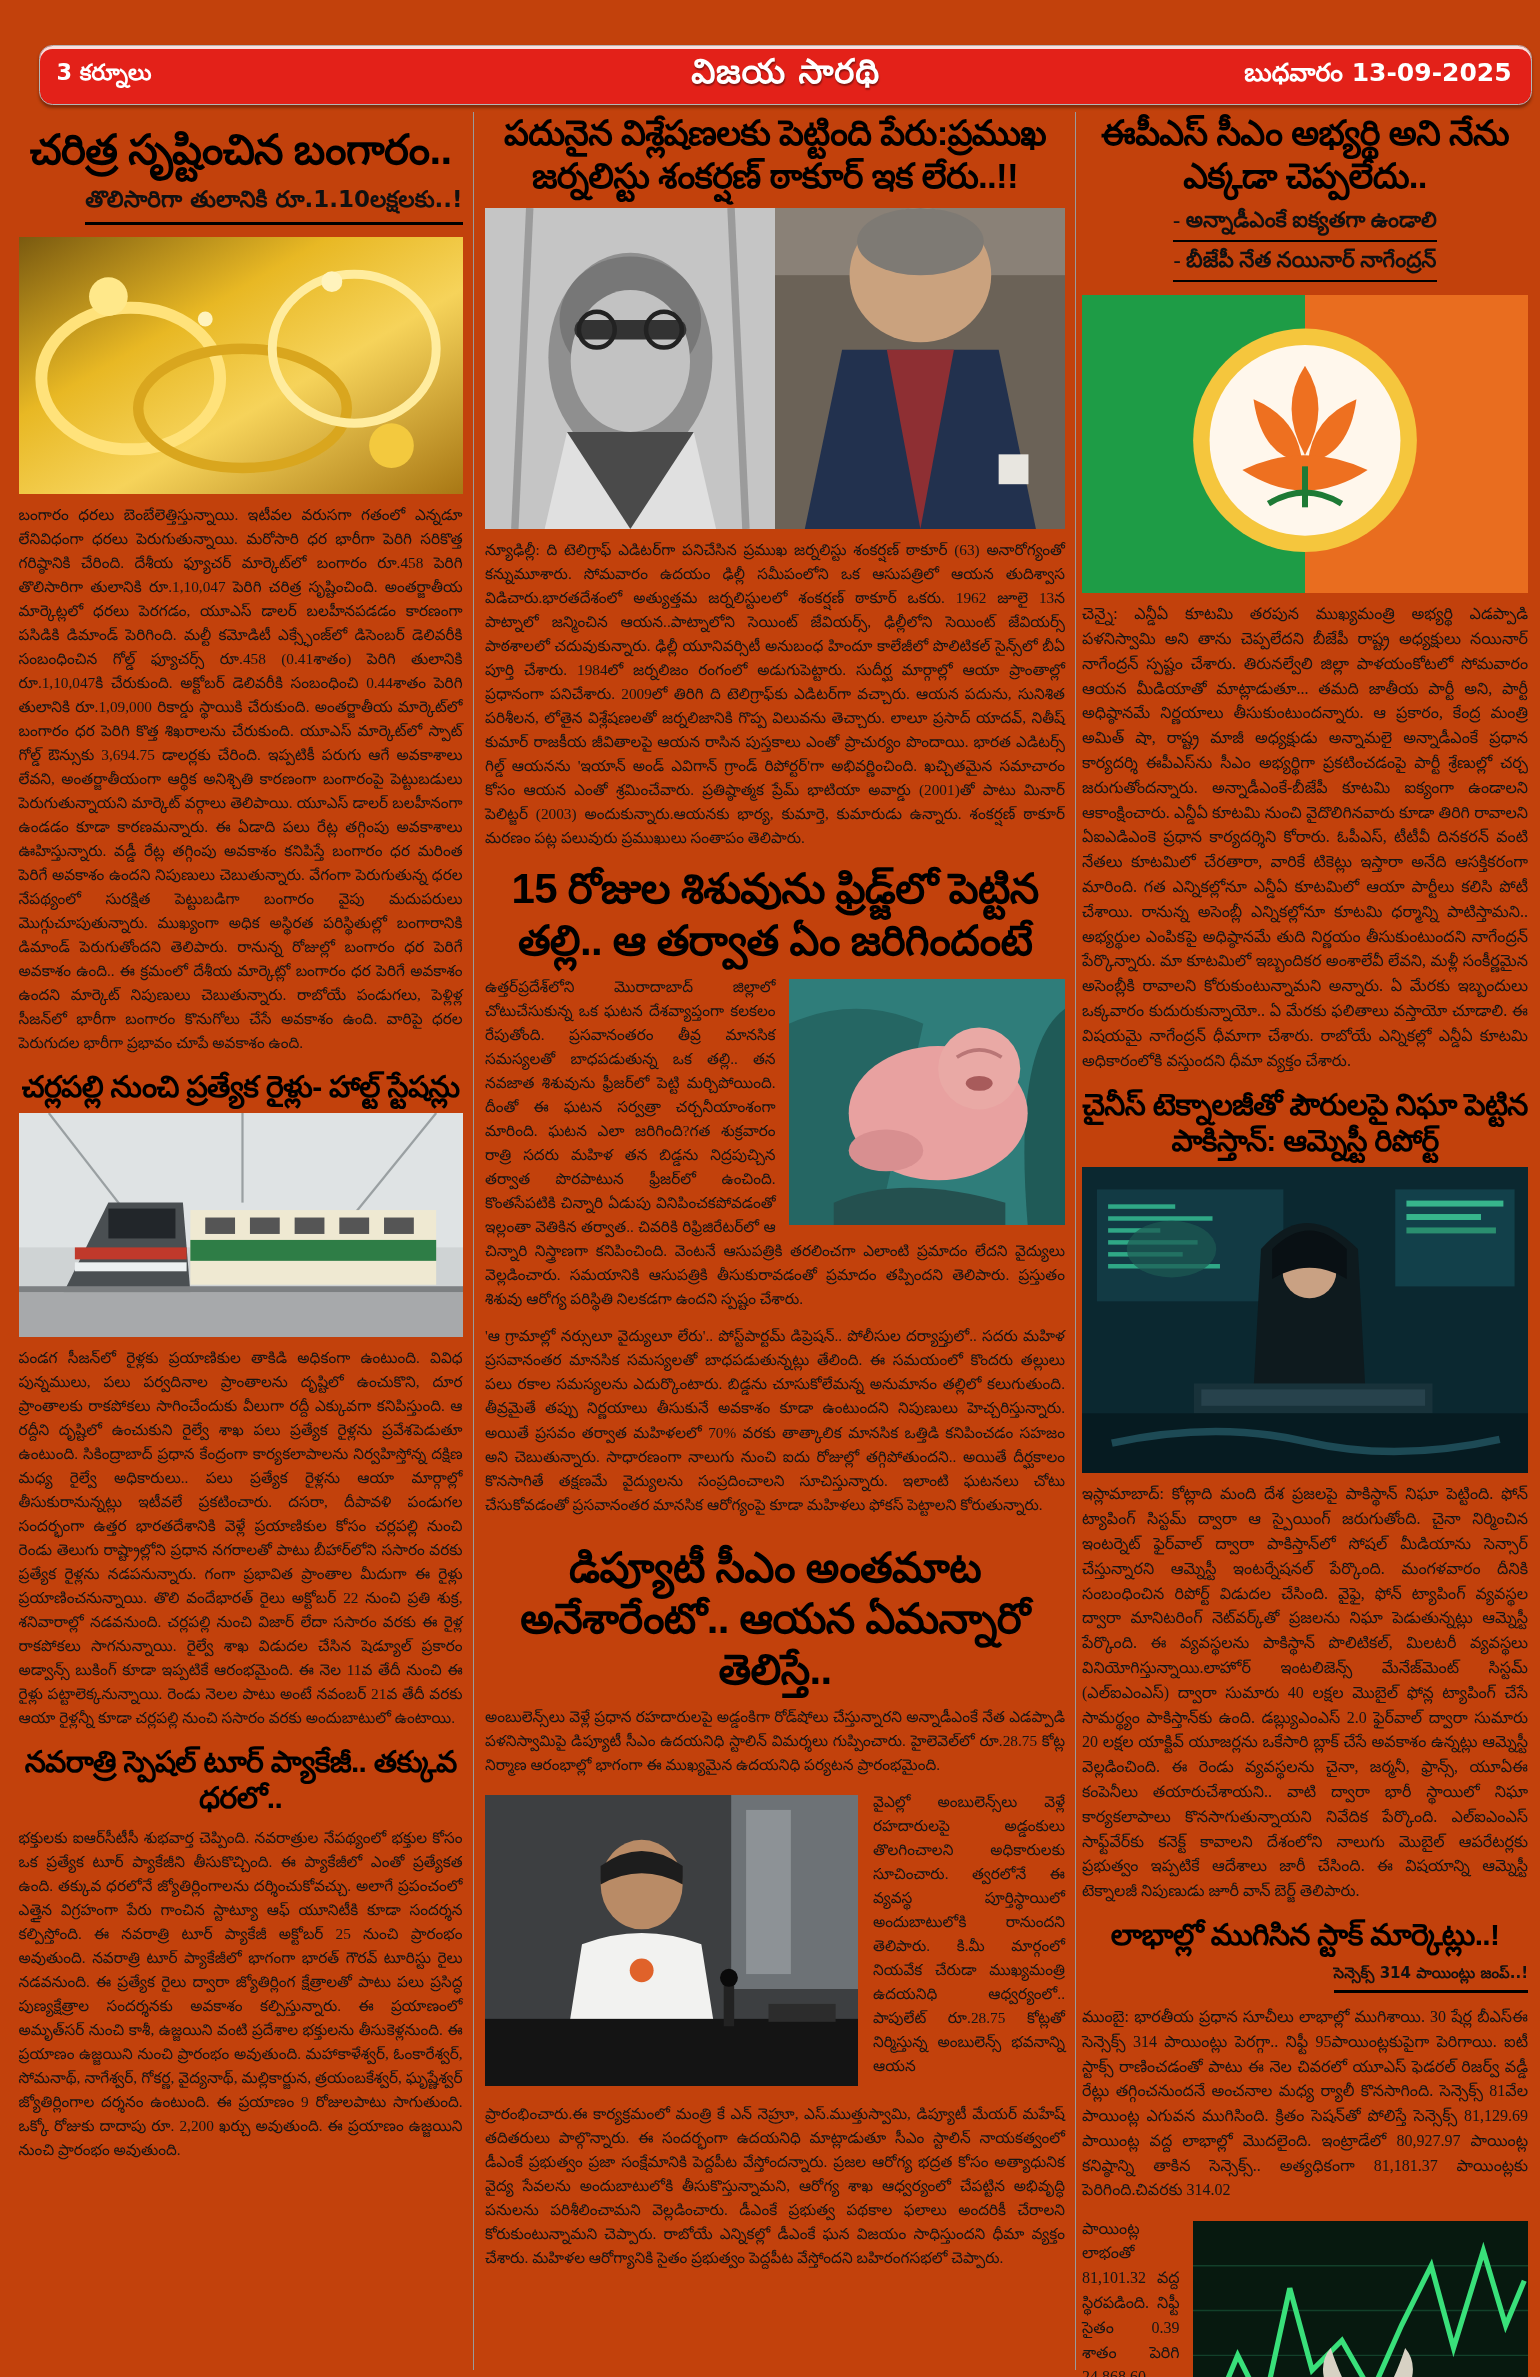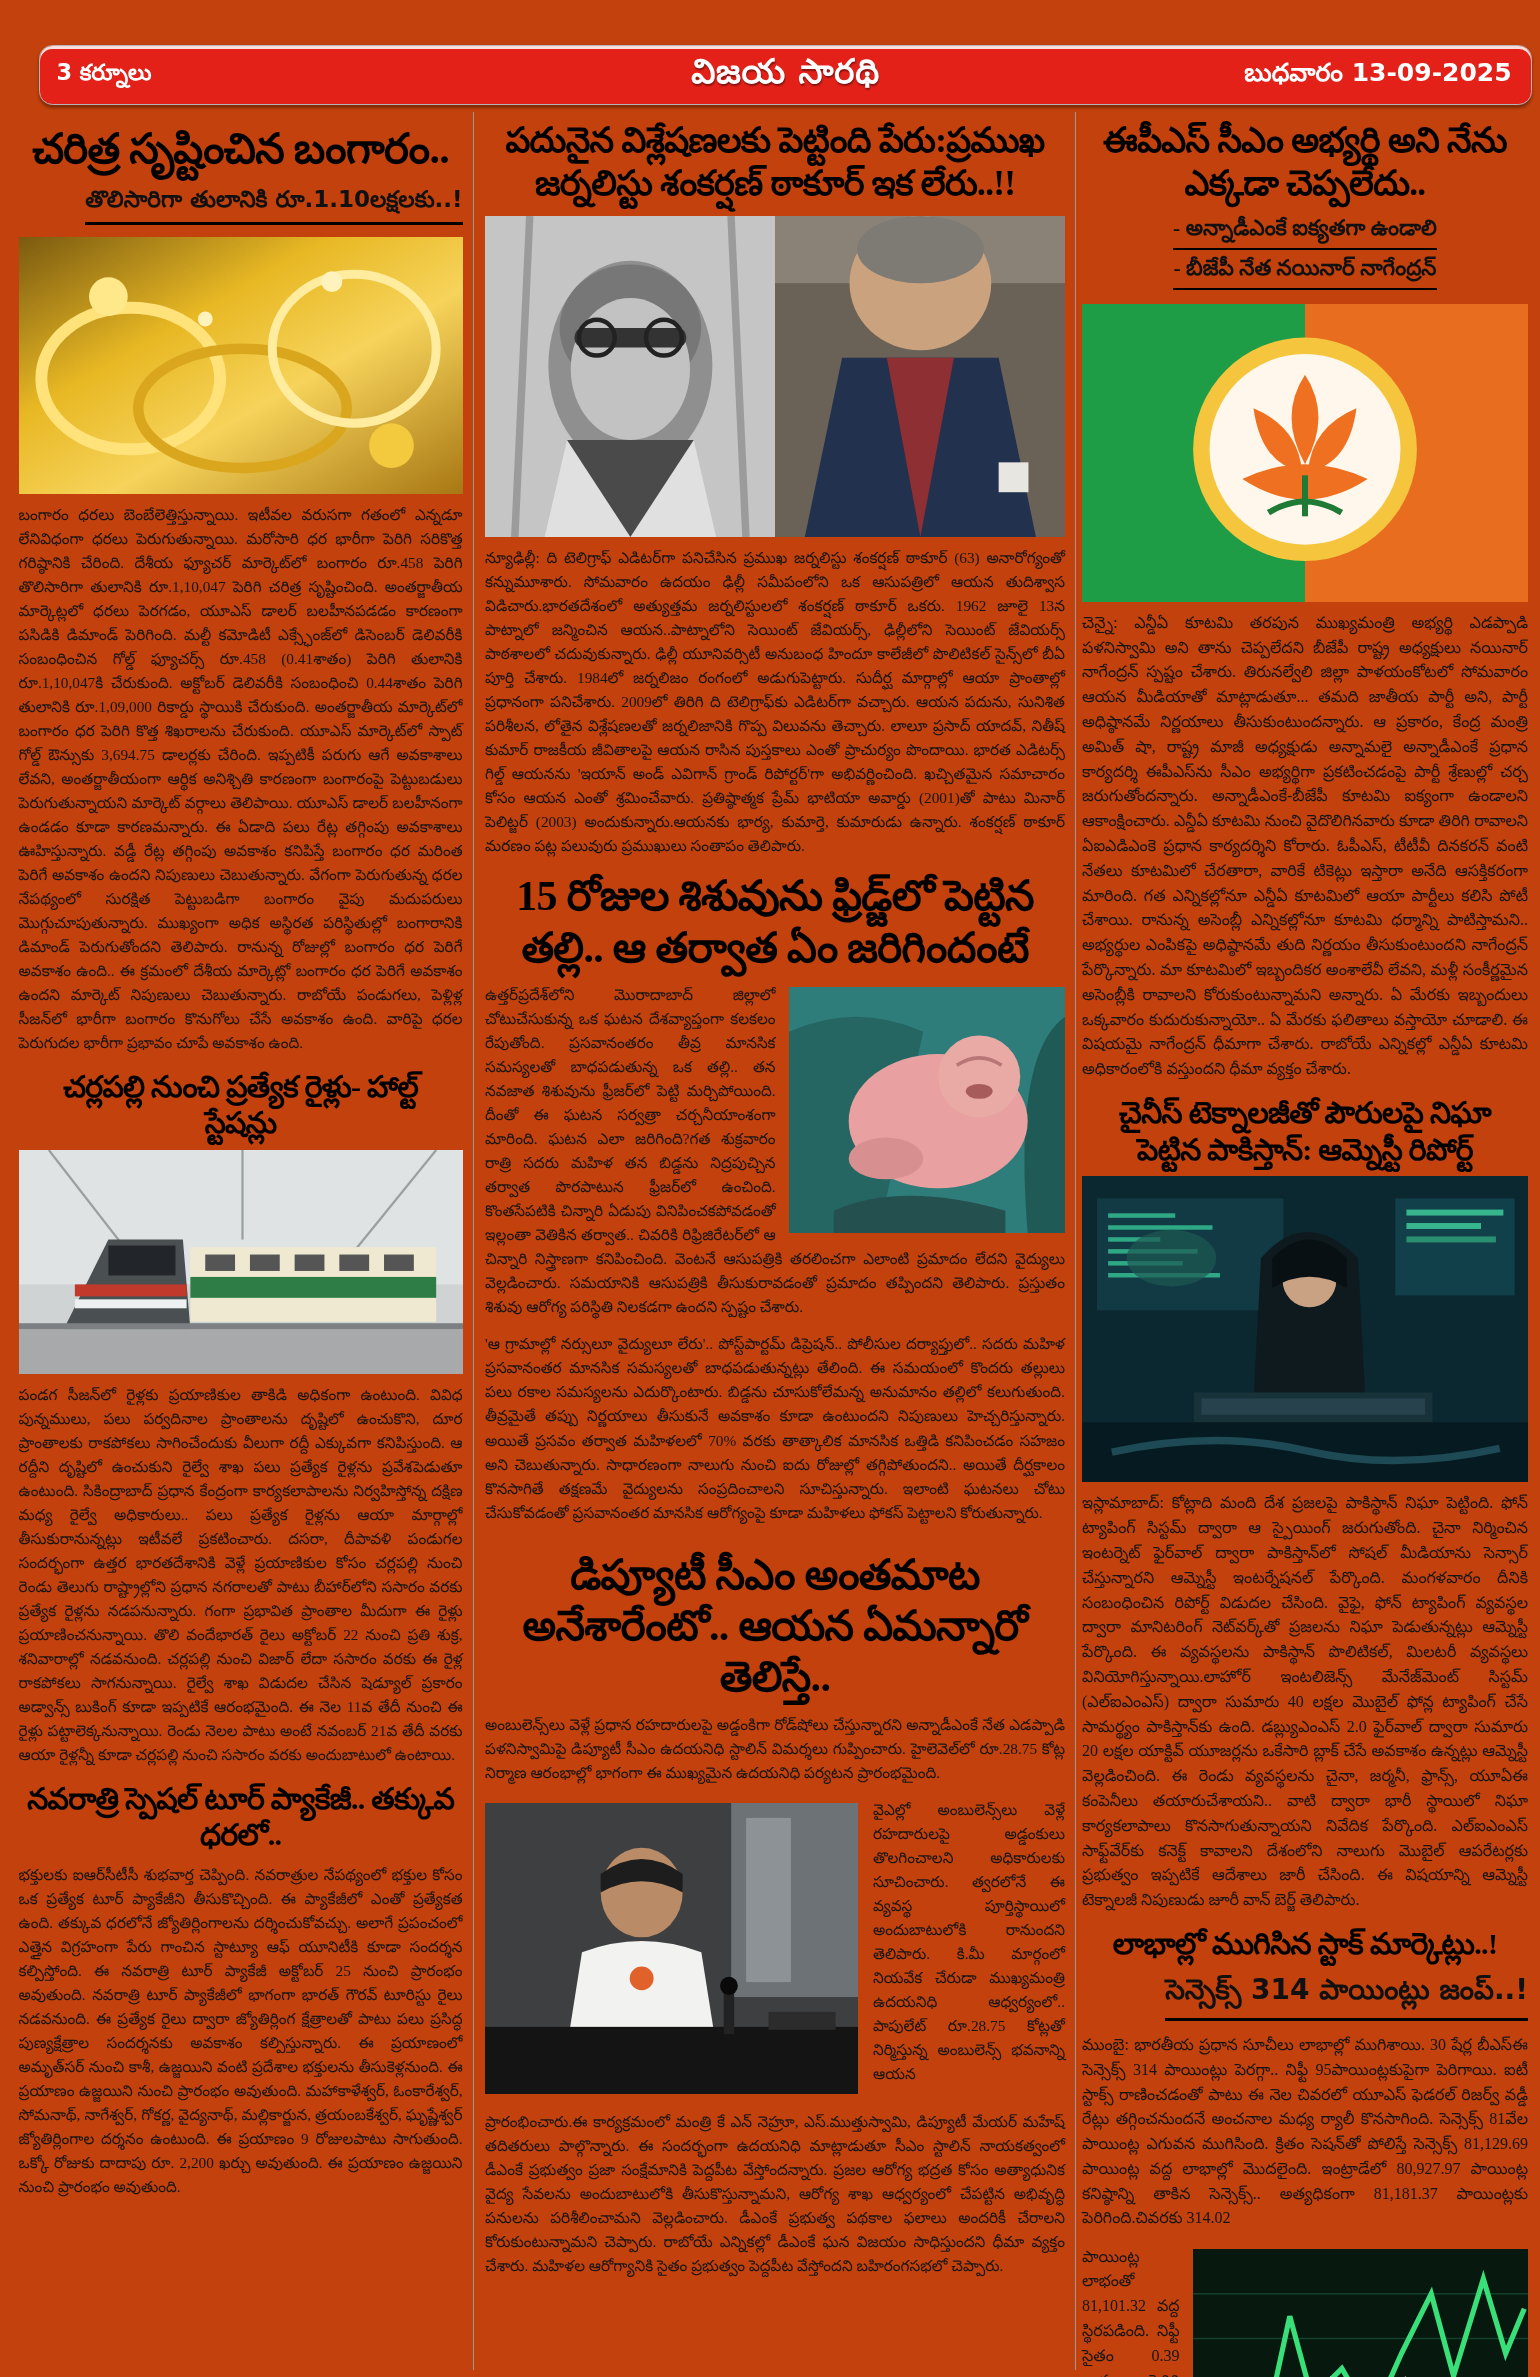--- a/index.html
+++ b/index.html
@@ -18,22 +18,22 @@
   .date{position:absolute;right:19.4px;color:#fff;font-size:25px;font-weight:bold;
       font-family:"DejaVu Sans",sans-serif;}
   
   .col{position:absolute;top:112px;}
   .col-left{left:18.6px;width:444px;}
   .col-mid{left:485px;width:580px;}
   .col-right{left:1082px;width:446px;}
   .vrule{position:absolute;top:112px;bottom:7.5px;width:0.7px;background:#9a9a9a;}
   .vrule-1{left:473px;} .vrule-2{left:1075px;}
   
-  .hl{font-family:Liberation Serif, serif;font-weight:bold;color:#000;text-align:center;
-      margin:8px;line-height:1.22;letter-spacing:-0.7px;}
+  .hl{font-family:Liberation Sans, sans-serif;font-weight:bold;color:#000;text-align:center;
+      margin:0;line-height:1.22;letter-spacing:-0.7px;}
   .hl-xl{font-size:42px;margin-top:12px;}
   .hl-lg{font-size:35px;}
   .hl-md{font-size:30px;}
   .subhead-wrap{text-align:right;margin:10.4px 0 12px;}
   .subhead{display:inline-block;font-family:"DejaVu Sans",sans-serif;font-weight:bold;
       font-size:23px;border-bottom:3px solid #000;padding-bottom:4.5px;}
   .bullets{margin:7.5px 0 10.4px;text-align:center;}
   .bullet-line{display:inline-block;font-family:Liberation Serif, serif;font-weight:bold;
       font-size:21.6px;border-bottom:2.2px solid #000;padding-bottom:3px;margin:3px 0;}
   
@@ -263,21 +263,21 @@
           <rect x="160" y="298" width="300" height="22" fill="#27424c"></rect>
           <rect x="0" y="330" width="598" height="80" fill="#061b21"></rect>
           <path d="M40 370 Q180 340 300 368 T560 365" stroke="#1d4a55" stroke-width="10" fill="none"></path>
         </svg>
       </div>
       <p class="body">ఇస్లామాబాద్: కోట్లాది మంది దేశ ప్రజలపై పాకిస్థాన్ నిఘా పెట్టింది. ఫోన్ ట్యాపింగ్ సిస్టమ్ ద్వారా ఆ స్పైయింగ్ జరుగుతోంది. చైనా నిర్మించిన ఇంటర్నెట్ ఫైర్‌వాల్ ద్వారా పాకిస్తాన్‌లో సోషల్ మీడియాను సెన్సార్ చేస్తున్నారని ఆమ్నెస్టీ ఇంటర్నేషనల్ పేర్కొంది. మంగళవారం దీనికి సంబంధించిన రిపోర్ట్ విడుదల చేసింది. వైఫై, ఫోన్ ట్యాపింగ్ వ్యవస్థల ద్వారా మానిటరింగ్ నెట్‌వర్క్‌తో ప్రజలను నిఘా పెడుతున్నట్లు ఆమ్నెస్టీ పేర్కొంది. ఈ వ్యవస్థలను పాకిస్థాన్ పొలిటికల్, మిలటరీ వ్యవస్థలు వినియోగిస్తున్నాయి.లాహోర్ ఇంటలిజెన్స్ మేనేజ్‌మెంట్ సిస్టమ్ (ఎల్ఐఎంఎస్) ద్వారా సుమారు 40 లక్షల మొబైల్ ఫోన్ల ట్యాపింగ్ చేసే సామర్థ్యం పాకిస్తాన్‌కు ఉంది. డబ్ల్యుఎంఎస్ 2.0 ఫైర్‌వాల్ ద్వారా సుమారు 20 లక్షల యాక్టివ్ యూజర్లను ఒకేసారి బ్లాక్ చేసే అవకాశం ఉన్నట్లు ఆమ్నెస్టీ వెల్లడించింది. ఈ రెండు వ్యవస్థలను చైనా, జర్మనీ, ఫ్రాన్స్, యూఏఈ కంపెనీలు తయారుచేశాయని.. వాటి ద్వారా భారీ స్థాయిలో నిఘా కార్యకలాపాలు కొనసాగుతున్నాయని నివేదిక పేర్కొంది. ఎల్ఐఎంఎస్ సాఫ్ట్‌వేర్‌కు కనెక్ట్ కావాలని దేశంలోని నాలుగు మొబైల్ ఆపరేటర్లకు ప్రభుత్వం ఇప్పటికే ఆదేశాలు జారీ చేసింది. ఈ విషయాన్ని ఆమ్నెస్టీ టెక్నాలజీ నిపుణుడు జూరీ వాన్ బెర్జ్ తెలిపారు.</p>
     </article>
 
     <article>
       <h2 class="hl hl-md">లాభాల్లో ముగిసిన స్టాక్ మార్కెట్లు..!</h2>
-      <div class="subhead-wrap"><span class="subhead" style="font-size:28px">సెన్సెక్స్ 314 పాయింట్లు జంప్..!</span></div>
+      <div class="subhead-wrap"><span class="subhead" style="font-size:15px">సెన్సెక్స్ 314 పాయింట్లు జంప్..!</span></div>
       <p class="body">ముంబై: భారతీయ ప్రధాన సూచీలు లాభాల్లో ముగిశాయి. 30 షేర్ల బీఎస్ఈ సెన్సెక్స్ 314 పాయింట్లు పెరగ్గా.. నిఫ్టీ 95పాయింట్లకుపైగా పెరిగాయి. ఐటీ స్టాక్స్ రాణించడంతో పాటు ఈ నెల చివరలో యూఎస్ ఫెడరల్ రిజర్వ్ వడ్డీ రేట్లు తగ్గించనుందనే అంచనాల మధ్య ర్యాలీ కొనసాగింది. సెన్సెక్స్ 81వేల పాయింట్ల ఎగువన ముగిసింది. క్రితం సెషన్‌తో పోలిస్తే సెన్సెక్స్ 81,129.69 పాయింట్ల వద్ద లాభాల్లో మొదలైంది. ఇంట్రాడేలో 80,927.97 పాయింట్ల కనిష్ఠాన్ని తాకిన సెన్సెక్స్.. అత్యధికంగా 81,181.37 పాయింట్లకు పెరిగింది.చివరకు 314.02</p>
       <div>
         <div class="photo photo-bull float-right">
           <svg viewBox="0 0 450 430" preserveAspectRatio="none">
             <rect width="450" height="430" fill="#07190f"></rect>
             <g stroke="#12402a" stroke-width="2">
               <line x1="0" y1="60" x2="450" y2="60"></line>
                 <line x1="0" y1="120" x2="450" y2="120"></line>
               <line x1="0" y1="180" x2="450" y2="180"></line>
                 <line x1="0" y1="240" x2="450" y2="240"></line>

